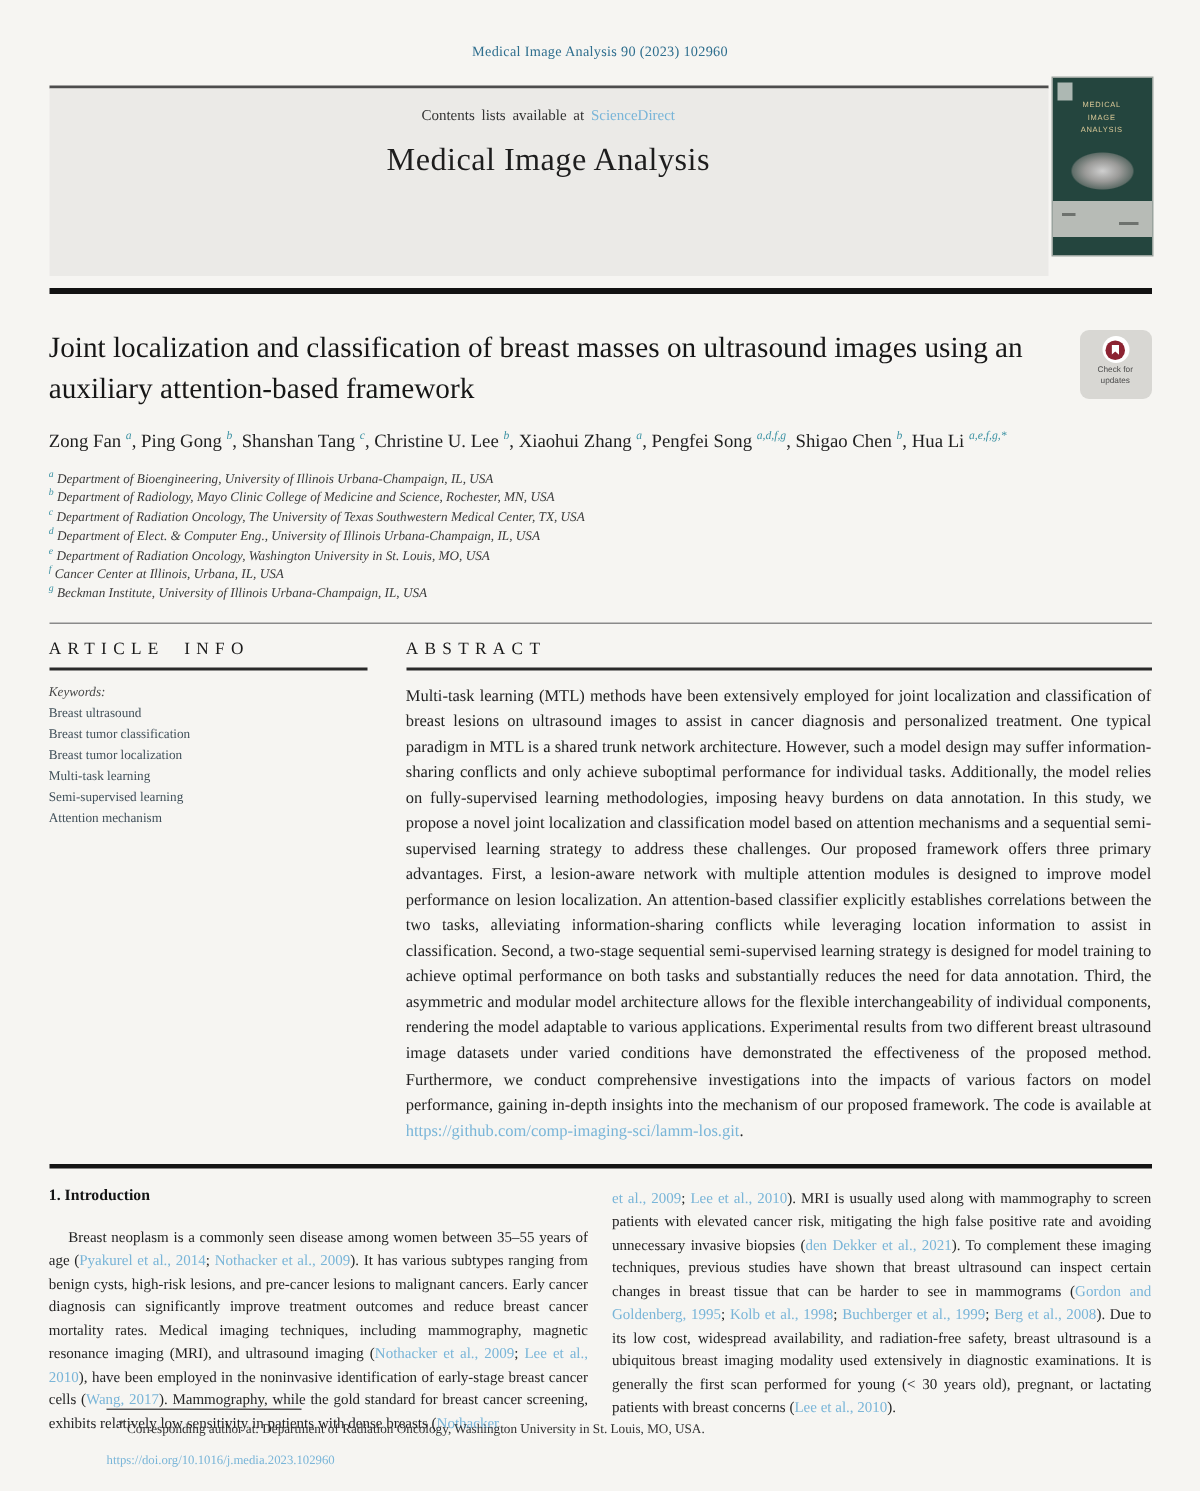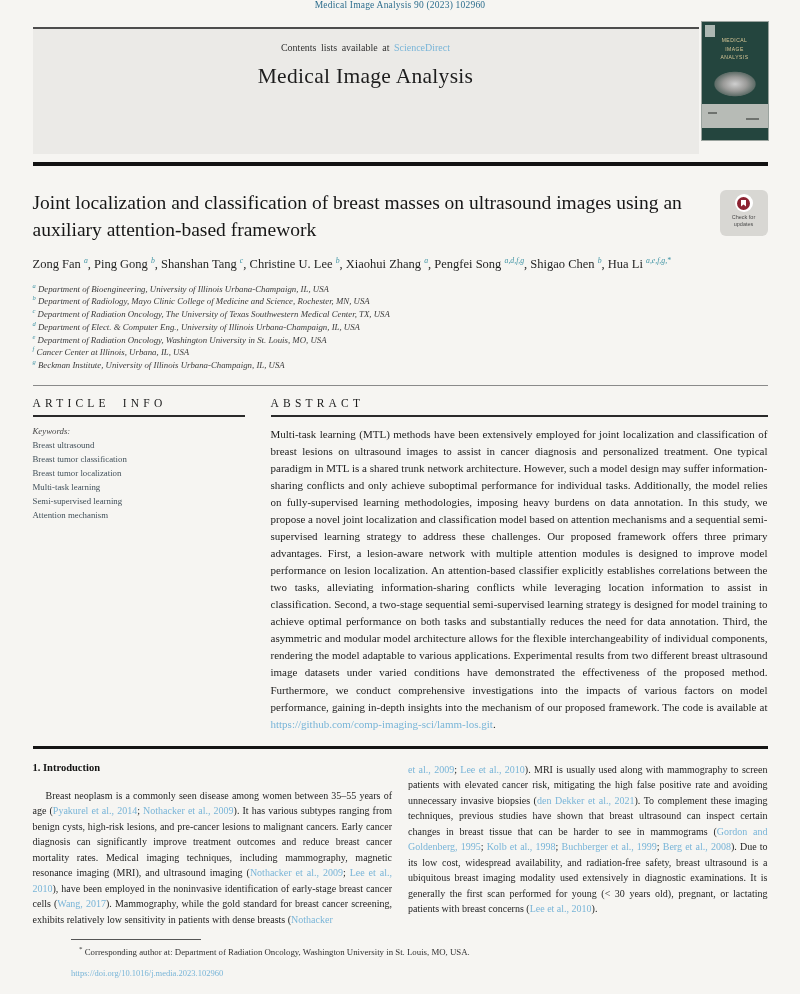--- a/index.html
+++ b/index.html
@@ -6,21 +6,21 @@
   .page{
     position:relative; width:800px; height:994px; margin:0 auto;
     background:#f6f5f2; overflow:hidden;
     font-family:"Liberation Serif","DejaVu Serif",serif; color:#2b2b2b;
   }
   .content{width:735px; margin:0 auto;}
   .link{color:#79b5d8; cursor:pointer;}
   sup{font-size:0.62em; color:#3e93a4; font-style:italic; line-height:0;}
 
   
-  .top-cite{text-align:center; font-size:9.5px; color:#2e6e8e; letter-spacing:.2px;}
+  .top-cite{padding-top:30px; text-align:center; font-size:9.5px; color:#2e6e8e; letter-spacing:.2px;}
 
   
   .masthead{display:flex; margin-top:17px; align-items:stretch;}
   .head-left{flex:1; display:flex; border-top:2px solid #4d4d4d;}
   .logo-box{width:110px; background:#faf9f6; text-align:center; padding-top:8px;}
   .elsevier-word{font-size:13.5px; color:#ee7623; letter-spacing:.5px; margin-top:1px;}
   .mid-box{flex:1; background:#ebeae7; text-align:center; padding-top:13px; height:112px;}
   .contents-line{font-size:10px; color:#333; word-spacing:2px;}
   .journal-name{font-size:21.5px; color:#1d1d1d; margin-top:11px; letter-spacing:.3px;}
   .homepage-line{font-size:9.5px; margin-top:18px; font-family:"Liberation Sans","DejaVu Sans",sans-serif; color:#444;}

